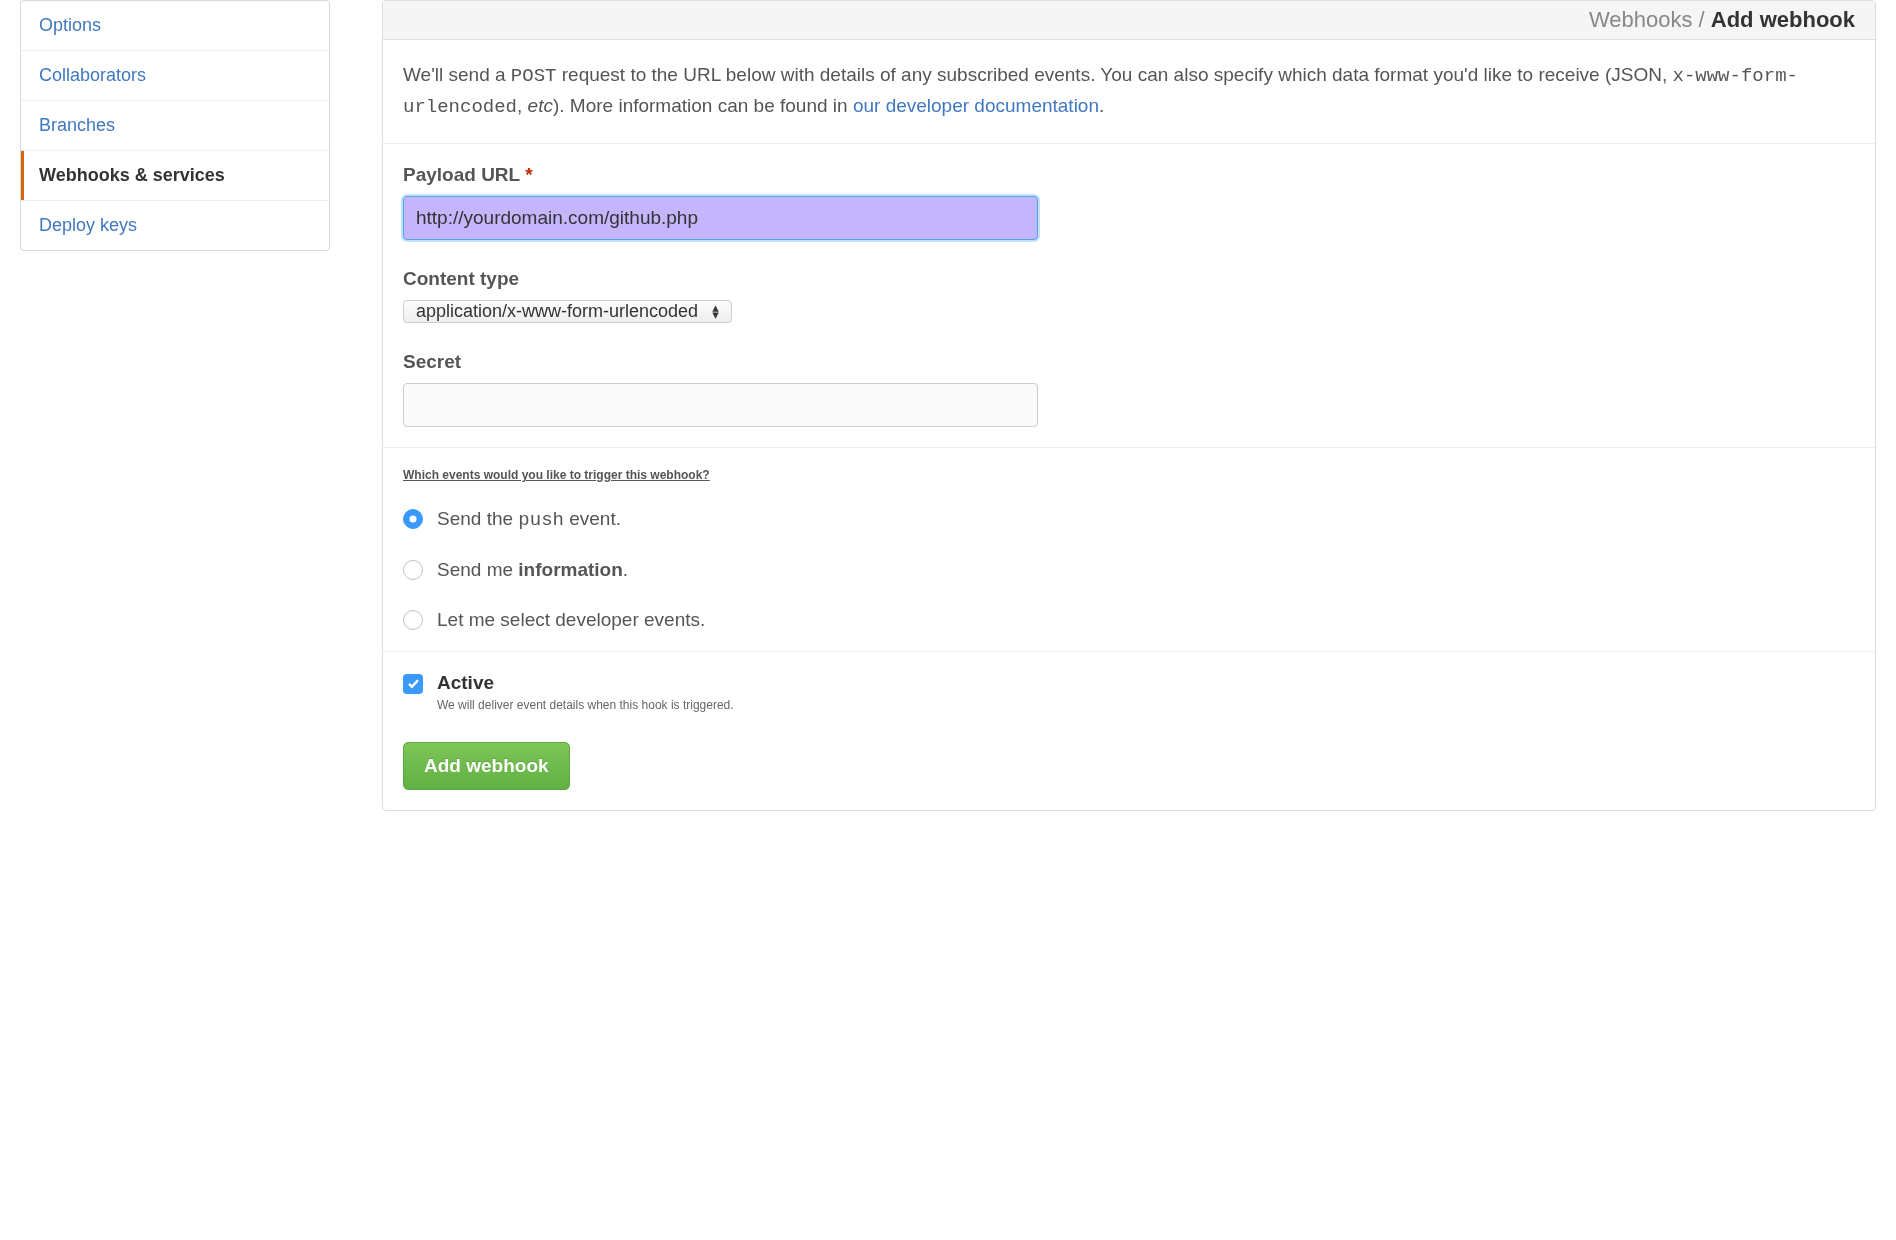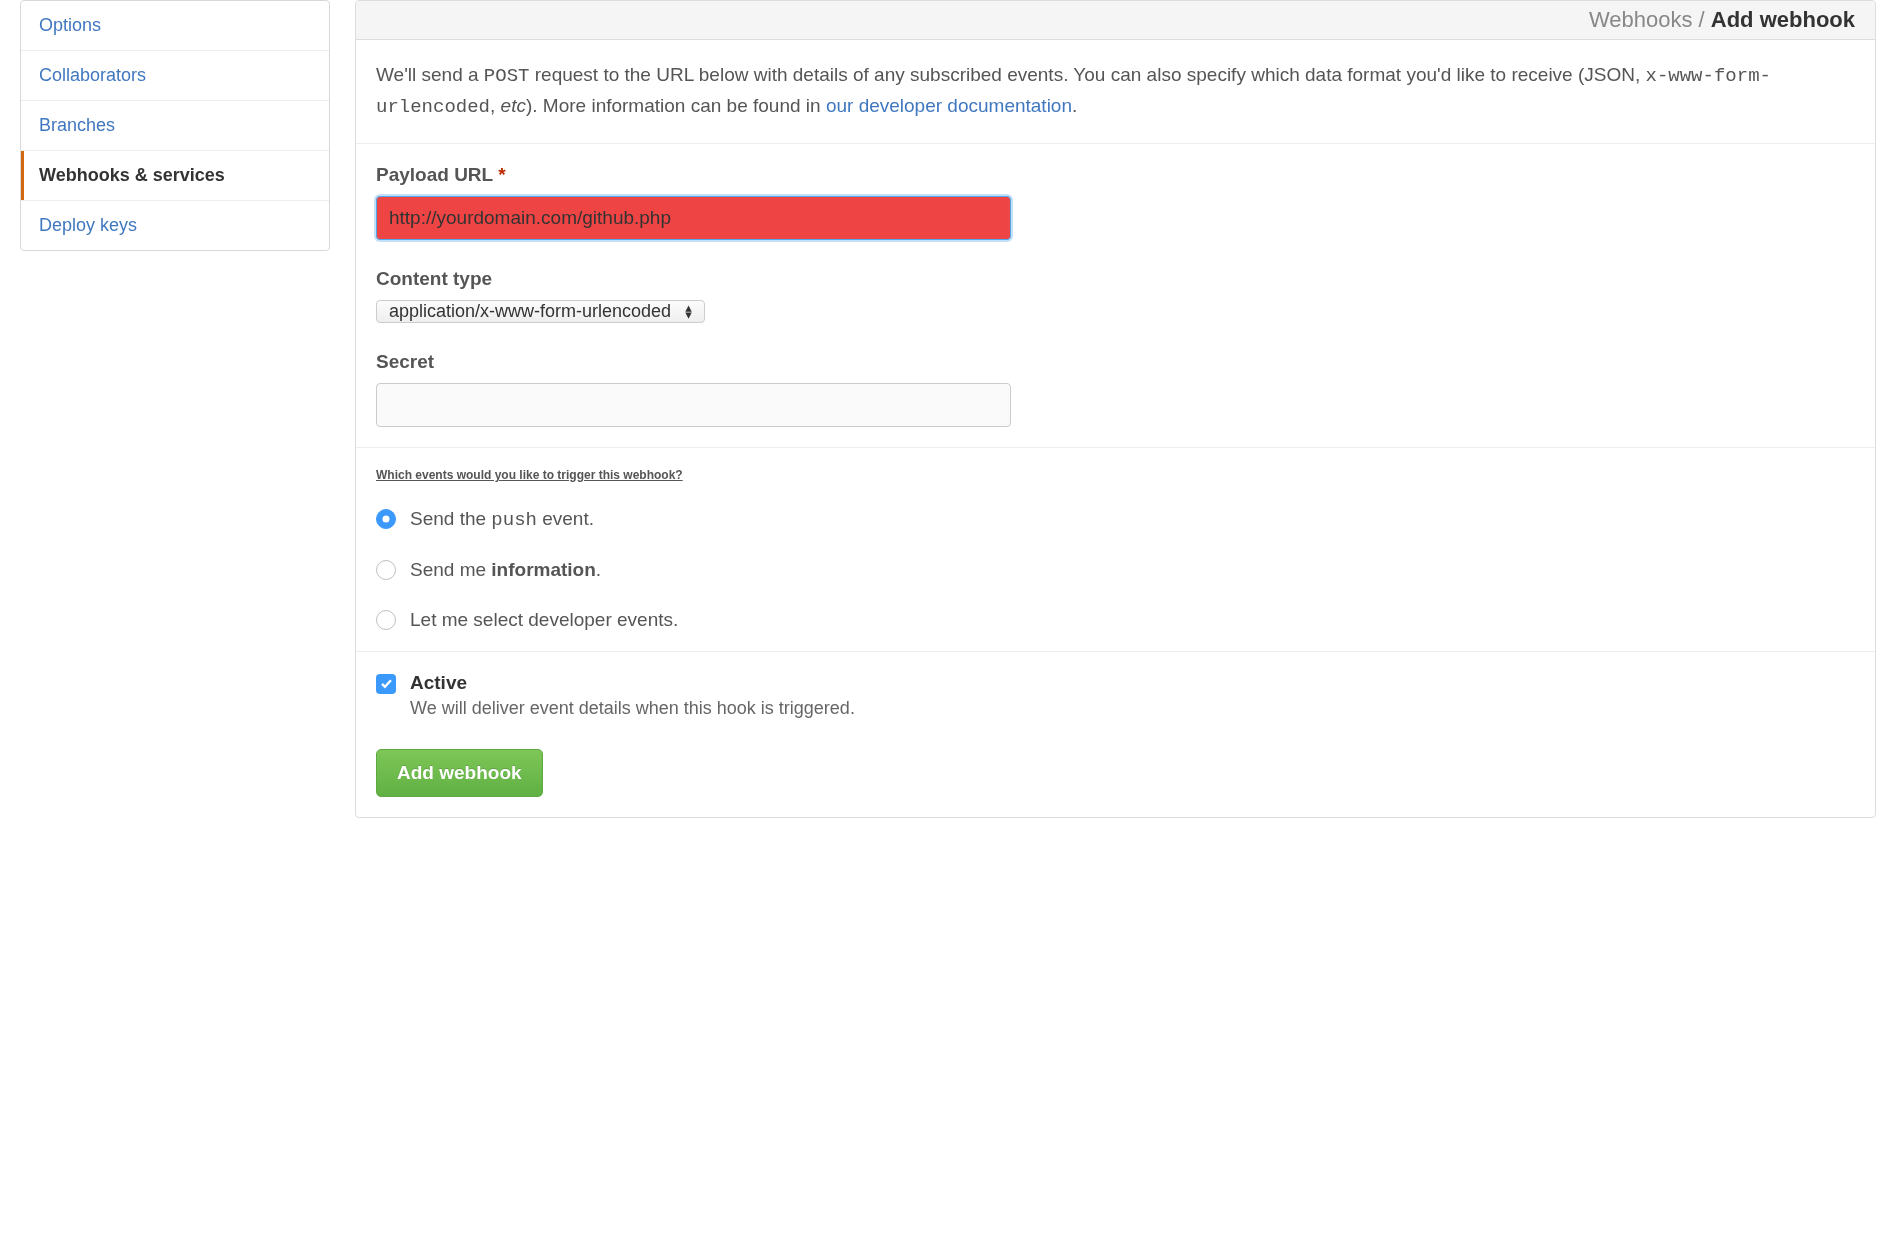--- a/index.html
+++ b/index.html
@@ -9,21 +9,21 @@
     }
     body {
       font-family: -apple-system, BlinkMacSystemFont, "Segoe UI", Helvetica, Arial, sans-serif;
       font-size: 14px;
       color: #333;
       background: #fff;
       padding: 0;
     }
     .container {
       display: flex;
-      gap: 25px;
+      gap: 52px;
       padding: 0 20px;
       max-width: 1896px;
     }
     
     .sidebar {
       width: 310px;
       flex-shrink: 0;
     }
     .sidebar-nav {
       border: 1px solid #d8d8d8;
@@ -123,21 +123,21 @@
       font-size: 19px;
       border: 1px solid #ccc;
       border-radius: 4px;
       background: #fafafa;
       color: #333;
     }
     .text-input.focused {
       border-color: #51a7e8;
       box-shadow: 0 0 0 2px rgba(81,167,232,0.35);
       outline: none;
-      background: #ef4444;
+      background: #c4b5fd;
     }
     .select-wrap {
       display: inline-flex;
       align-items: center;
       background: linear-gradient(#fcfcfc, #eee);
       border: 1px solid #ccc;
       border-radius: 4px;
       padding: 0 12px;
       font-size: 18px;
       color: #333;
@@ -226,21 +226,21 @@
       stroke: #fff;
       stroke-width: 3;
       fill: none;
     }
     .checkbox-content .cb-label {
       font-size: 19px;
       font-weight: 700;
       color: #333;
     }
     .checkbox-content .cb-desc {
-      font-size: 18px;
+      font-size: 12px;
       color: #666;
       margin-top: 4px;
     }
     .submit-btn {
       display: inline-block;
       margin-top: 30px;
       padding: 12px 20px;
       font-size: 19px;
       font-weight: 700;
       color: #fff;

